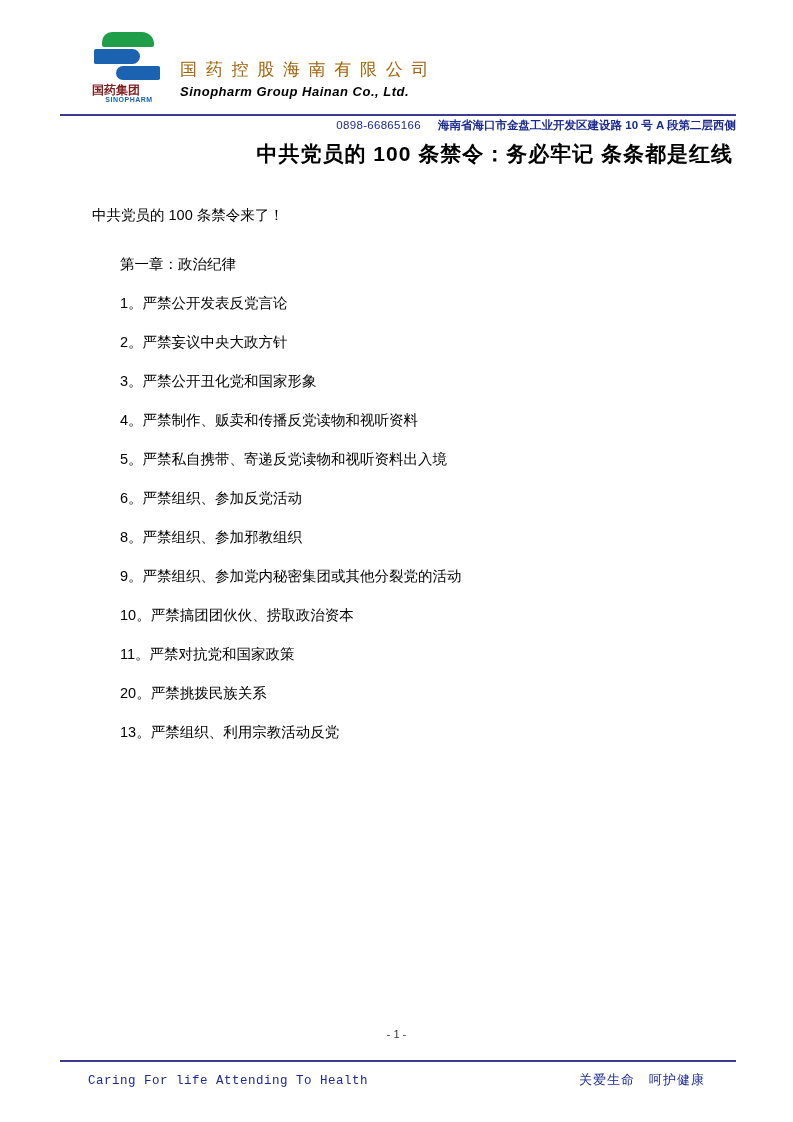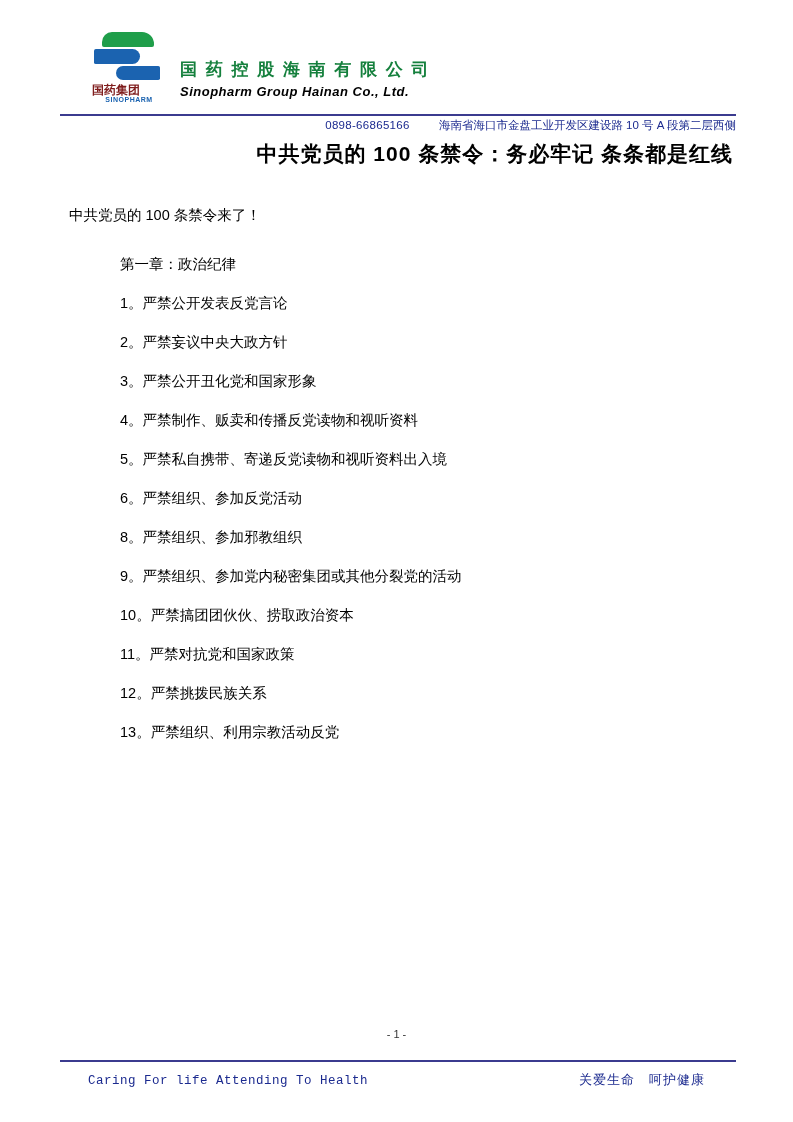--- a/index.html
+++ b/index.html
@@ -88,23 +88,23 @@
     font-size: 7px;
     font-weight: bold;
     color: #1b63b0;
     letter-spacing: 0.5px;
   }
   .company-cn {
     position: absolute;
     left: 180px;
     top: 38px;
     font-size: 17px;
-    font-weight: bold;
+    font-weight: normal;
     letter-spacing: 2px;
-    color: #15803d;
+    color: #a16207;
   }
   .company-en {
     position: absolute;
     left: 180px;
     top: 64px;
     font-size: 13px;
     font-weight: bold;
     letter-spacing: 0.5px;
     color: #000;
     font-style: italic;
@@ -122,42 +122,43 @@
     right: 57px;
     top: 98px;
     font-size: 11.5px;
     color: #1b2a8f;
     white-space: nowrap;
   }
   .header-contact .phone {
     letter-spacing: 0.3px;
   }
   .header-contact .addr {
-    margin-left: 26px;
+    margin-left: 14px;
+    font-weight: bold;
   }
 
   
   .content {
     position: absolute;
     left: 0;
     right: 0;
     top: 130px;
   }
   .doc-title {
     text-align: right;
     font-size: 21px;
     font-weight: bold;
     color: #000;
     letter-spacing: 1px;
     margin: 10px 0 0 0;
     padding: 0 60px;
   }
   .lead {
     margin: 38px 0 0 0;
-    padding-left: 69px;
+    padding-left: 92px;
     font-size: 14.5px;
     color: #000;
   }
   .chapter {
     margin: 30px 0 0 0;
     padding-left: 120px;
     font-size: 14.5px;
     color: #000;
   }
   .item {
@@ -244,21 +245,21 @@
     <div class="item">1。严禁公开发表反党言论</div>
     <div class="item">2。严禁妄议中央大政方针</div>
     <div class="item">3。严禁公开丑化党和国家形象</div>
     <div class="item">4。严禁制作、贩卖和传播反党读物和视听资料</div>
     <div class="item">5。严禁私自携带、寄递反党读物和视听资料出入境</div>
     <div class="item">6。严禁组织、参加反党活动</div>
     <div class="item">8。严禁组织、参加邪教组织</div>
     <div class="item">9。严禁组织、参加党内秘密集团或其他分裂党的活动</div>
     <div class="item">10。严禁搞团团伙伙、捞取政治资本</div>
     <div class="item">11。严禁对抗党和国家政策</div>
-    <div class="item">12。严禁挑拨民族关系</div>
+    <div class="item">20。严禁挑拨民族关系</div>
     <div class="item">13。严禁组织、利用宗教活动反党</div>
   </div>
 
   <div class="page-number">- 1 -</div>
   <div class="footer-rule"></div>
   <div class="footer-left">Caring For life  Attending To Health</div>
   <div class="footer-right">
     <span>关爱生命</span><span class="gap"></span><span>呵护健康</span>
   </div>
 

